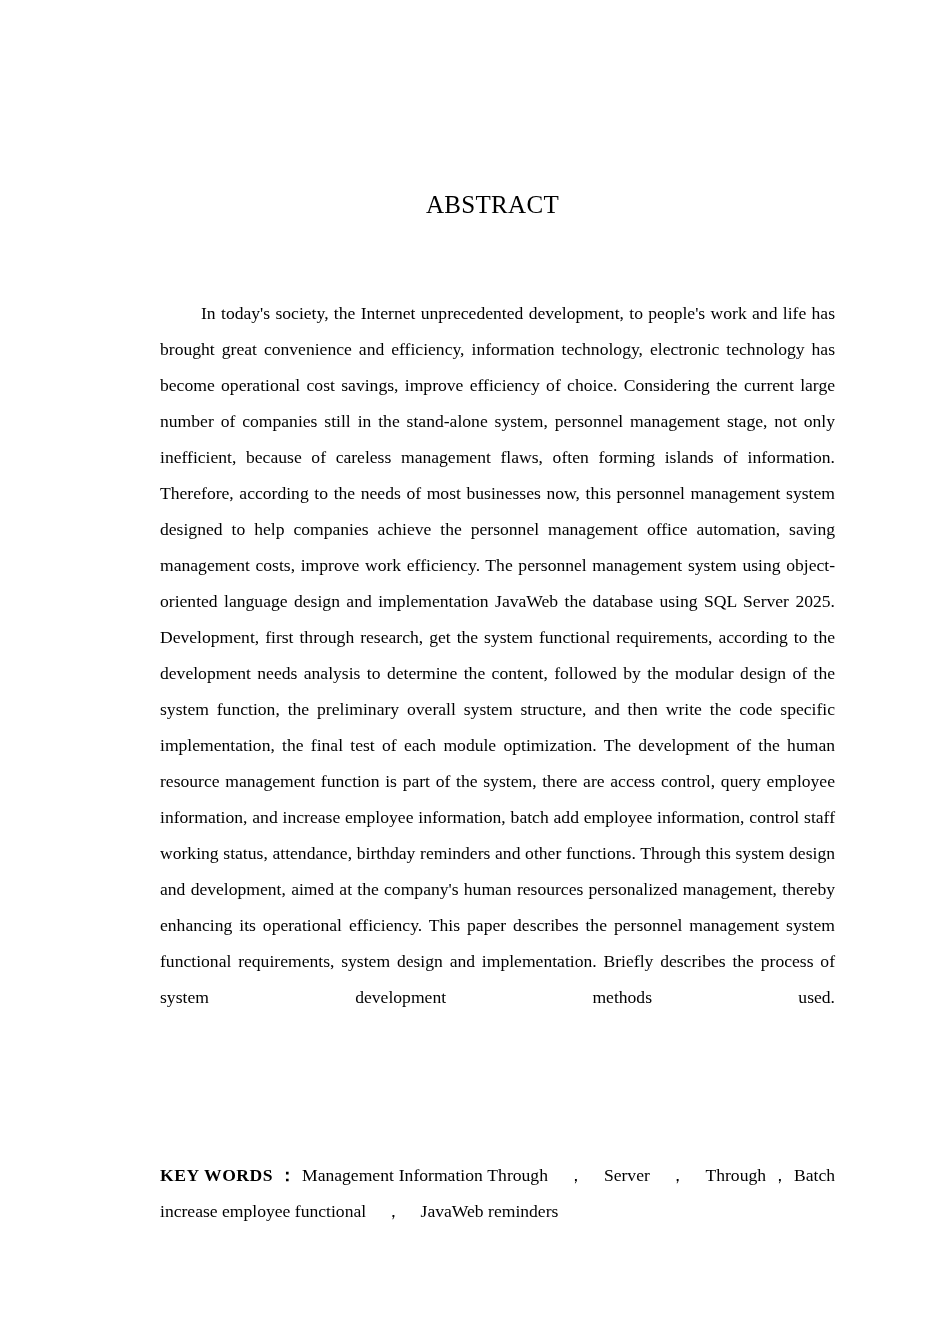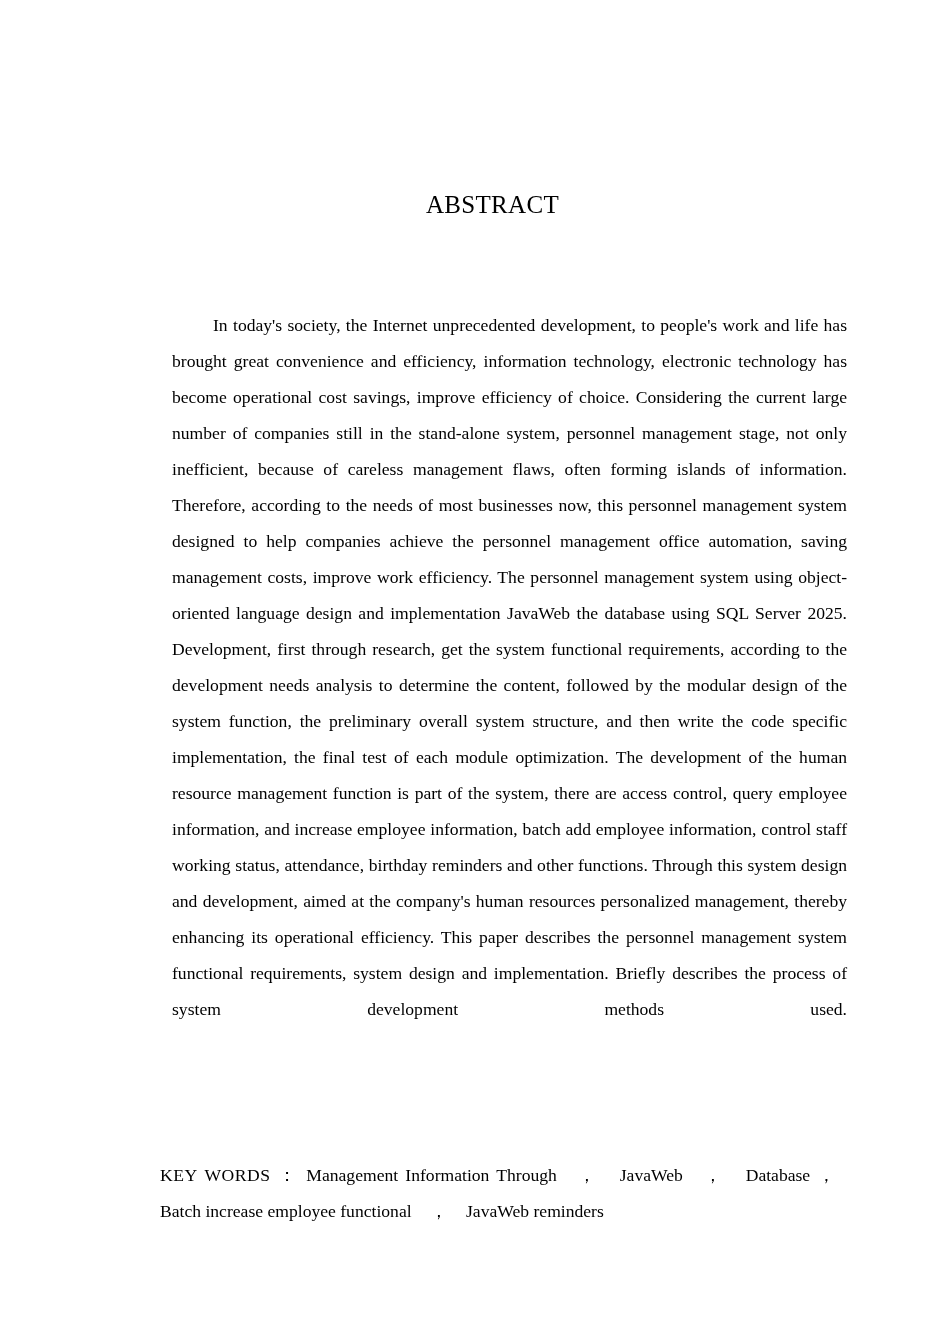--- a/index.html
+++ b/index.html
@@ -9,44 +9,44 @@
     background: #ffffff; color: #000000;
     font-family: "Liberation Serif", "DejaVu Serif", serif;
   }
   .title {
     position: absolute; top: 188px; left: 0; width: 985px;
     text-align: center; font-size: 25px; line-height: 34px; letter-spacing: 0.3px;
   }
   .abstract-body {
     position: absolute; top: 295px; left: 160px; width: 675px;
     font-size: 17.6px; line-height: 36px; text-align: justify;
-    text-indent: 41px; margin: 12px;
+    text-indent: 41px; margin: 0;
   }
   .abstract-body::after { content: ""; display: inline-block; width: 100%; }
   .keywords {
     position: absolute; top: 1157px; left: 160px; width: 675px;
     font-size: 17.6px; line-height: 36px; text-align: justify; margin: 0;
     text-align-last: left;
   }
-  .kw-label { font-weight: normal; letter-spacing: 0.5px; }
+  .kw-label { font-weight: bold; letter-spacing: 0.5px; }
   .kw-sep { padding: 0 14px; }
 </style>
 </head>
 <body>
 
 <div class="page">
   <div class="title">ABSTRACT</div>
 
   <p class="abstract-body">In today's society, the Internet unprecedented development, to people's work and life has brought great convenience and efficiency, information technology, electronic technology has become operational cost savings, improve efficiency of choice. Considering the current large number of companies still in the stand-alone system, personnel management stage, not only inefficient, because of careless management flaws, often forming islands of information. Therefore, according to the needs of most businesses now, this personnel management system designed to help companies achieve the personnel management office automation, saving management costs, improve work efficiency. The personnel management system using object-oriented language design and implementation JavaWeb the database using SQL Server 2025. Development, first through research, get the system functional requirements, according to the development needs analysis to determine the content, followed by the modular design of the system function, the preliminary overall system structure, and then write the code specific implementation, the final test of each module optimization. The development of the human resource management function is part of the system, there are access control, query employee information, and increase employee information, batch add employee information, control staff working status, attendance, birthday reminders and other functions. Through this system design and development, aimed at the company's human resources personalized management, thereby enhancing its operational efficiency. This paper describes the personnel management system functional requirements, system design and implementation. Briefly describes the process of system development methods used.</p>
 
   <p class="keywords">
     <span class="kw-label">KEY WORDS ：</span>
     <span>Management Information Through</span>
     <span class="kw-sep">，</span>
-    <span>JavaWeb</span>
+    <span>Server</span>
     <span class="kw-sep">，</span>
-    <span>Database</span>
+    <span>Through</span>
     <span>，</span>
     <span>Batch increase employee functional</span>
     <span class="kw-sep">，</span>
     <span>JavaWeb reminders</span>
   </p>
 </div>
 
 </body></html>

